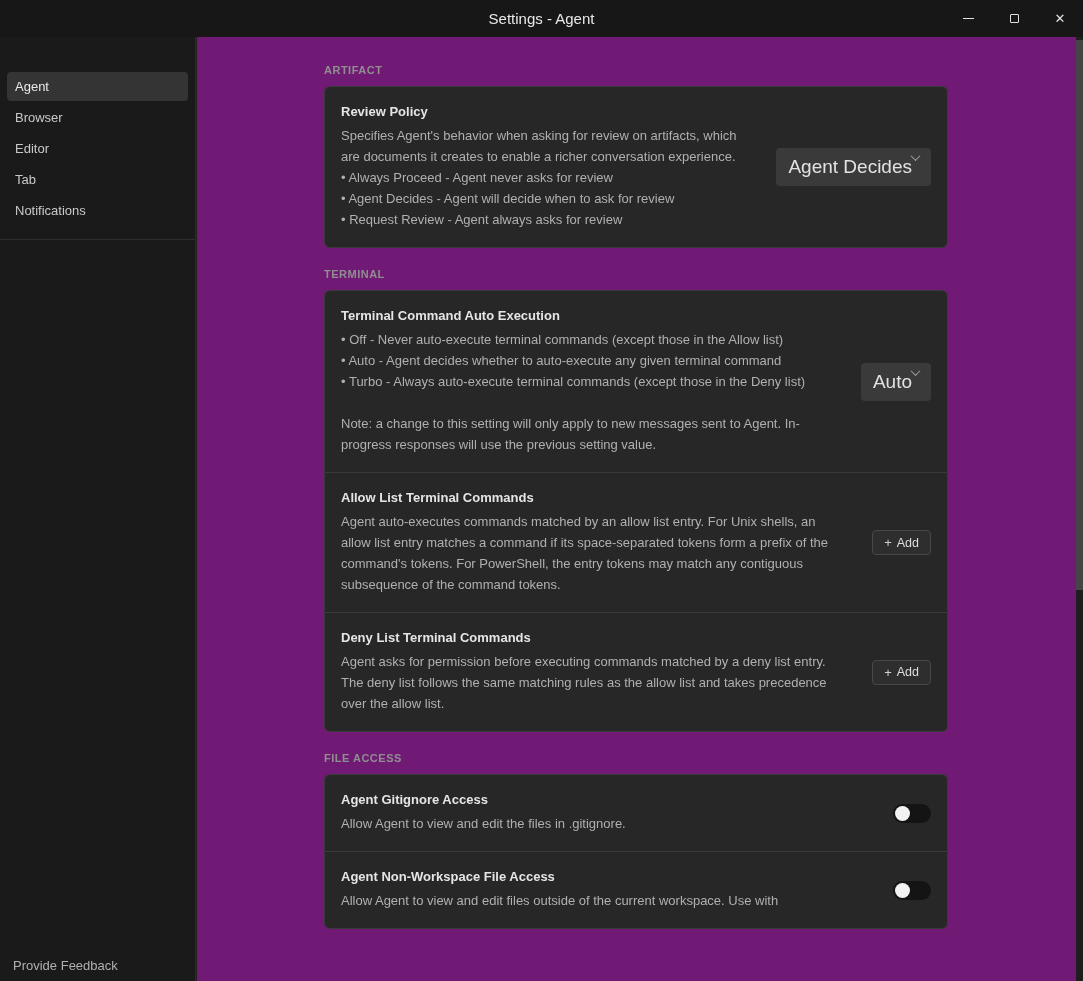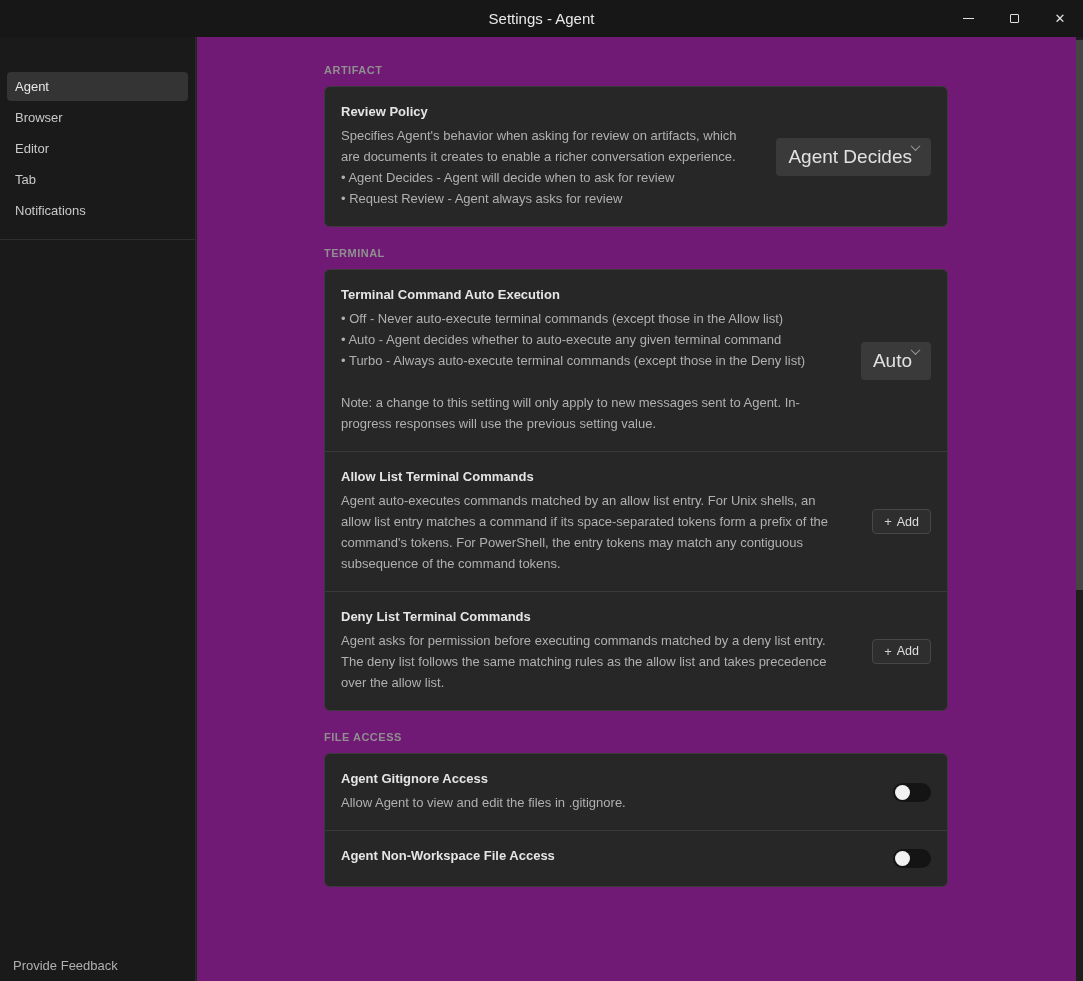--- a/index.html
+++ b/index.html
@@ -148,20 +148,21 @@
 
 <div class="main">
 
   <div class="section">
     <div class="section-heading">ARTIFACT</div>
     <div class="card">
       <div class="row">
         <div class="row-text">
           <div class="row-title">Review Policy</div>
           <div class="row-desc">Specifies Agent's behavior when asking for review on artifacts, which are documents it creates to enable a richer conversation experience.</div>
+          <div class="bullet">• Always Proceed - Agent never asks for review</div>
           <div class="bullet">• Agent Decides - Agent will decide when to ask for review</div>
           <div class="bullet">• Request Review - Agent always asks for review</div>
         </div>
         <div class="row-control">
           <div class="dropdown">
             <span>Agent Decides</span>
             <span class="chevron-down"></span>
           </div>
         </div>
       </div>
@@ -229,20 +230,21 @@
         <div class="row-control">
           <div class="toggle">
             <div class="knob"></div>
           </div>
         </div>
       </div>
 
       <div class="row">
         <div class="row-text">
           <div class="row-title">Agent Non-Workspace File Access</div>
+          <div class="row-desc">Allow Agent to view and edit files outside of the current workspace. Use with</div>
         </div>
         <div class="row-control">
           <div class="toggle">
             <div class="knob"></div>
           </div>
         </div>
       </div>
 
     </div>
   </div>

